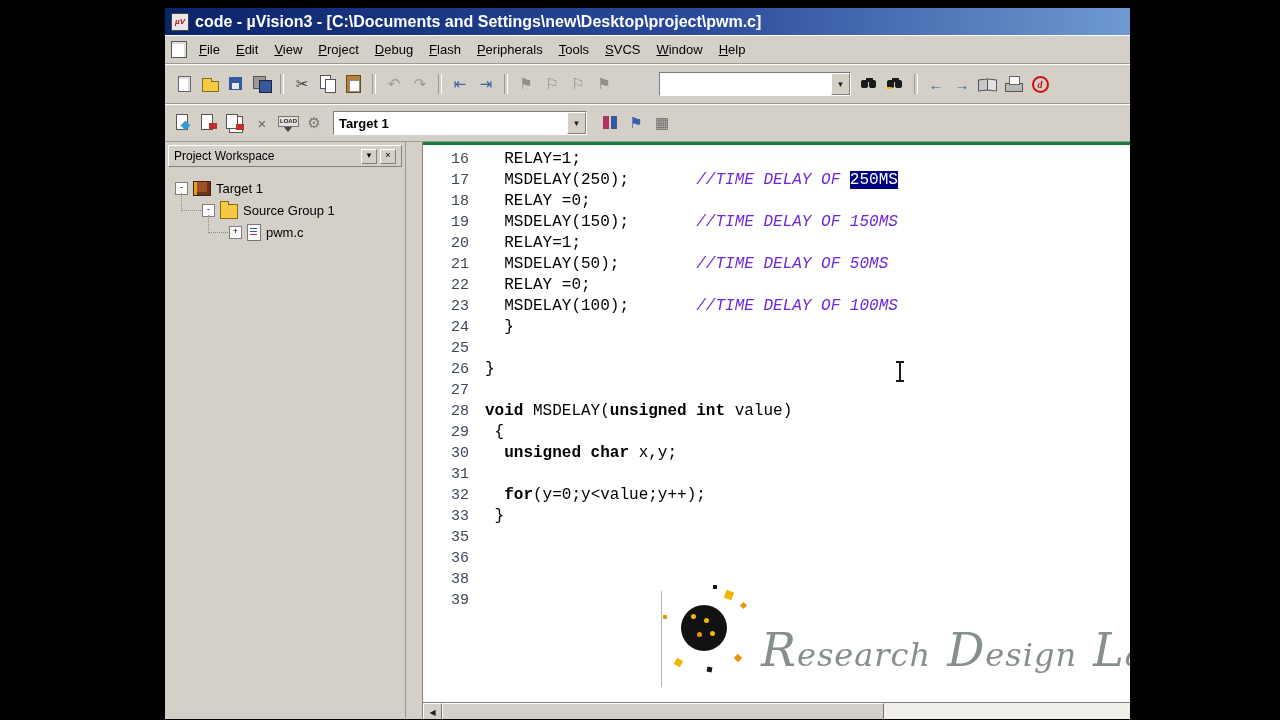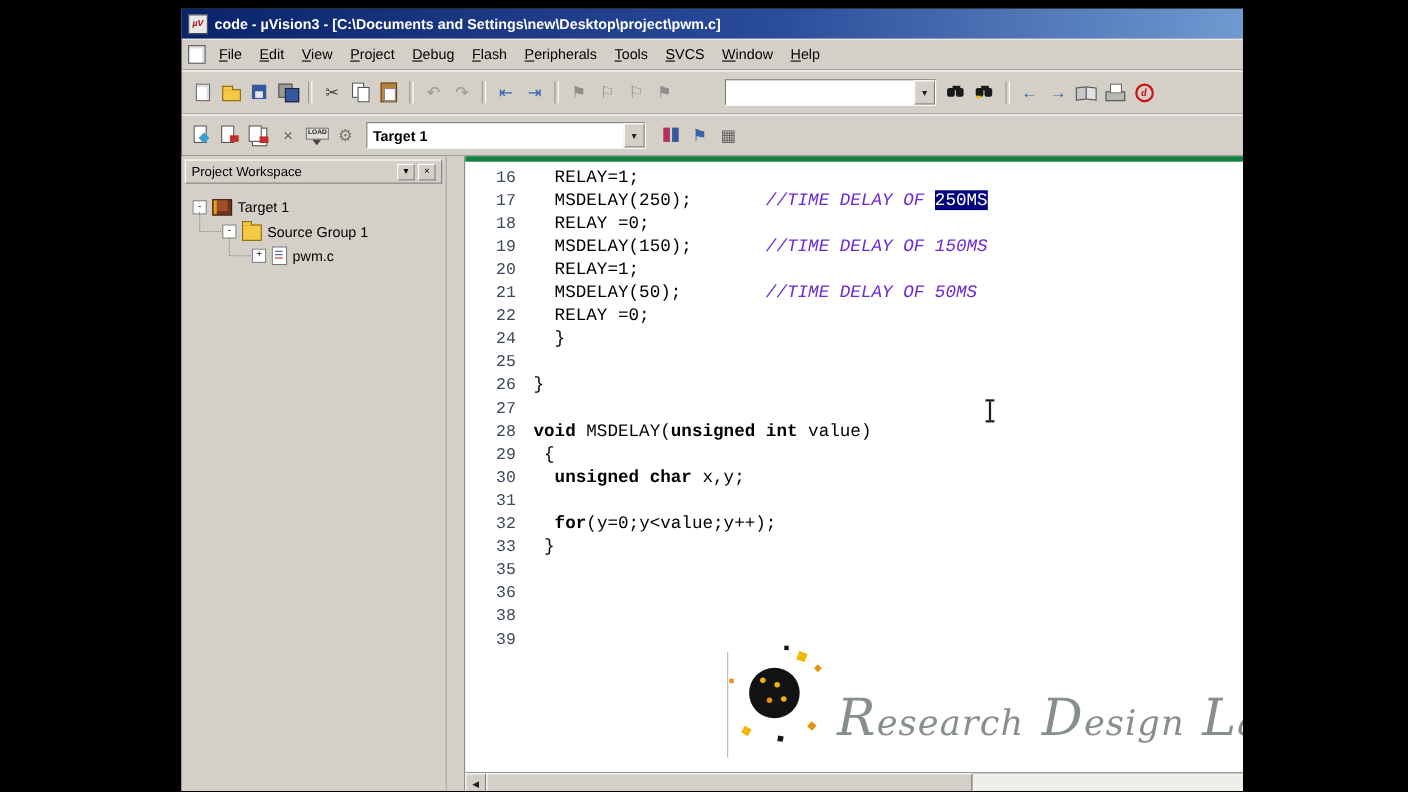--- a/index.html
+++ b/index.html
@@ -4,21 +4,21 @@
 <style>
   html,body{margin:0;padding:0;}
   body{width:1280px;height:720px;background:#000;position:relative;overflow:hidden;
        font-family:"Liberation Sans",sans-serif;font-size:13px;color:#000;}
   #app{position:absolute;left:165px;top:8px;width:965px;height:711px;background:#d4d0c8;
        display:flex;flex-direction:column;}
 
   
   .titlebar{height:27px;flex:none;display:flex;align-items:center;gap:6px;padding:0 6px;
             background:linear-gradient(to right,#0a246a,#2a4a9a 55%,#6f9ad0);
-            color:#fff;font-weight:bold;font-size:13px;white-space:nowrap;overflow:hidden;}
+            color:#fff;font-weight:bold;font-size:16px;white-space:nowrap;overflow:hidden;}
   .app-icon{width:16px;height:16px;background:#e9e9e9;border:1px solid #444;flex:none;
             display:flex;align-items:center;justify-content:center;}
   .app-icon::before{content:"µV";font-size:8px;font-weight:bold;color:#b01010;font-style:italic;}
 
   
   .menubar{height:29px;flex:none;display:flex;align-items:center;padding:0 4px;
            box-shadow:inset 0 1px 0 #ffffff, inset 0 -1px 0 #9a9a9a;}
   .mdi-doc{width:14px;height:15px;background:#fff;border:1px solid #555;margin:0 4px 0 2px;flex:none;
            box-shadow:inset -2px 2px 0 #ddd;}
   .menu-item{padding:3px 8px;cursor:default;}
@@ -111,21 +111,21 @@
                      border:1px solid #8a6a12;border-bottom:none;}
   .ti-cfile{width:12px;height:15px;background:#fff;border:1px solid #777;}
   .ti-cfile::before{content:"";position:absolute;left:2px;top:3px;width:7px;height:1px;background:#35589e;
                     box-shadow:0 3px 0 #35589e,0 6px 0 #c03028;}
   .tvline{position:absolute;width:1px;border-left:1px dotted #8a8a8a;}
   .thline{position:absolute;height:1px;border-top:1px dotted #8a8a8a;}
 
   .splitter{width:16px;flex:none;background:#d4d0c8;border-left:1px solid #9a9a9a;border-right:1px solid #808080;}
 
   
-  .editor{flex:1;background:#fff;position:relative;overflow:hidden;border-top:5px solid #15803d;}
+  .editor{flex:1;background:#fff;position:relative;overflow:hidden;border-top:3px solid #15803d;}
   #code-lines{padding-top:4px;}
   .erow{display:flex;height:21px;line-height:21px;
         font-family:"Liberation Mono","DejaVu Sans Mono",monospace;font-size:16px;}
   .lnum{width:46px;flex:none;text-align:right;padding-right:16px;color:#3c4858;font-size:15px;}
   .ecode{white-space:pre;color:#000;}
   .seg-k{font-weight:bold;}
   .seg-m{color:#6d28d9;font-style:italic;}
   .seg-s{background:#000080;color:#fff;}
 
   
@@ -302,20 +302,24 @@
           </div>
           <div class="erow">
             <span class="lnum">21</span>
             <span class="ecode"><span class="seg-p">  MSDELAY(50);        </span><span class="seg-m">//TIME DELAY OF 50MS</span></span>
           </div>
           <div class="erow">
             <span class="lnum">22</span>
             <span class="ecode"><span class="seg-p">  RELAY =0;</span></span>
           </div>
           <div class="erow">
+            <span class="lnum">23</span>
+            <span class="ecode"><span class="seg-p">  MSDELAY(100);       </span><span class="seg-m">//TIME DELAY OF 100MS</span></span>
+          </div>
+          <div class="erow">
             <span class="lnum">24</span>
             <span class="ecode"><span class="seg-p">  }</span></span>
           </div>
           <div class="erow">
             <span class="lnum">25</span>
             <span class="ecode"></span>
           </div>
           <div class="erow">
             <span class="lnum">26</span>
             <span class="ecode"><span class="seg-p">}</span></span>

